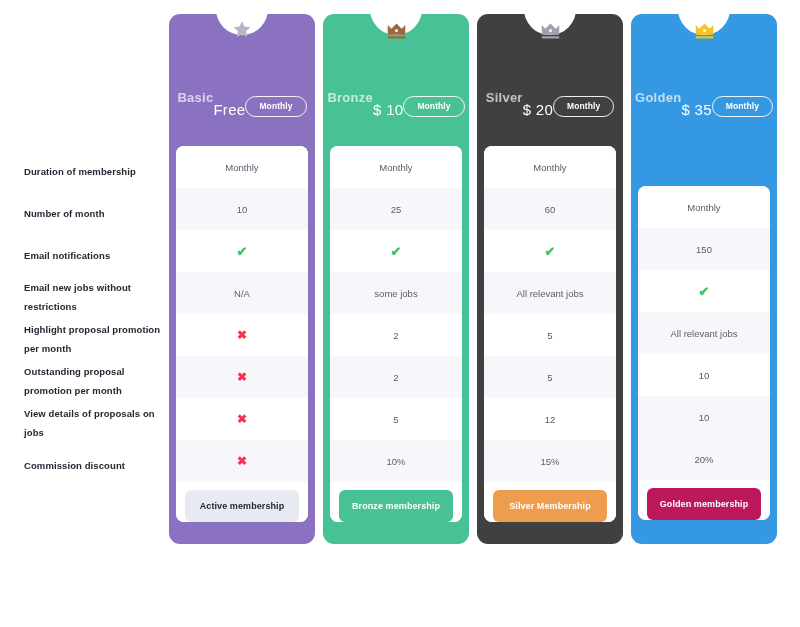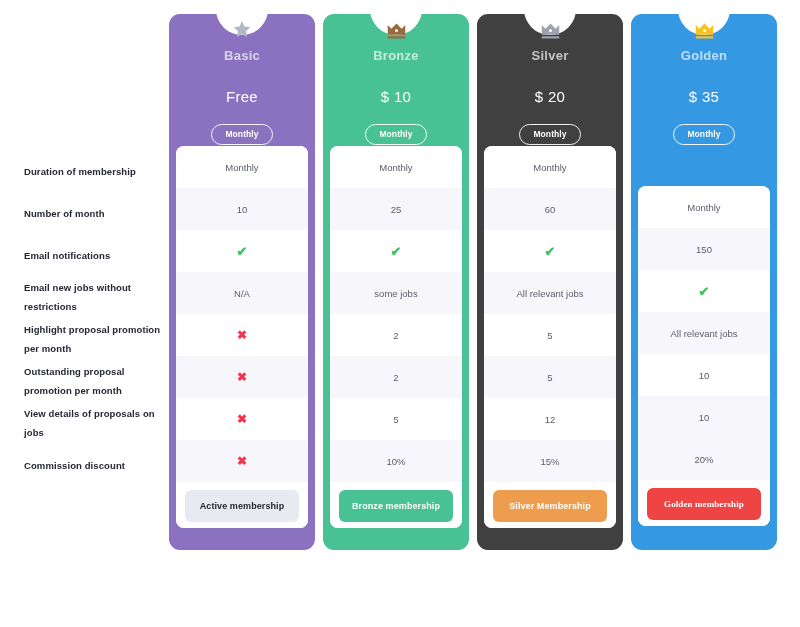--- a/index.html
+++ b/index.html
@@ -56,24 +56,25 @@
     align-items: center;
   }
 
   
   .plan-header {
     position: relative;
     width: 100%;
     height: 132px;
     padding-top: 34px;
     display: flex;
-    flex-direction: column;
+    flex-direction: row;
     align-items: center;
     overflow: hidden;
     border-radius: 11px 11px 0 0;
+    justify-content: center;
   }
 
   
   .notch {
     position: absolute;
     top: -19px;
     left: 50%;
     transform: translateX(-50%);
     width: 52px;
     height: 40px;
@@ -150,21 +151,21 @@
   .cross {
     color: #f6334f;
     font-size: 12px;
     font-weight: bold;
     line-height: 1;
   }
 
   .cta-wrap {
     width: 100%;
     background: #ffffff;
-    padding: 8px 9px 6px 9px;
+    padding: 8px 9px 0 9px;
     display: flex;
     justify-content: center;
   }
   .cta {
     width: 100%;
     border: none;
     border-radius: 6px;
     padding: 11px 4px;
     font-family: "Liberation Sans", sans-serif;
     font-size: 9px;
@@ -321,18 +322,18 @@
           <div class="cell">Monthly</div>
           <div class="cell alt">150</div>
           <div class="cell">
             <span class="tick">✔</span>
           </div>
           <div class="cell alt">All relevant jobs</div>
           <div class="cell">10</div>
           <div class="cell alt">10</div>
           <div class="cell alt">20%</div>
           <div class="cta-wrap">
-            <button class="cta solid" style="background: #ef4444; font-family: Liberation Serif, serif;">Golden membership</button>
+            <button class="cta solid" style="background: #be185d;">Golden membership</button>
           </div>
         </div>
       </div>
     </div>
 </div>
 
 </body></html>

